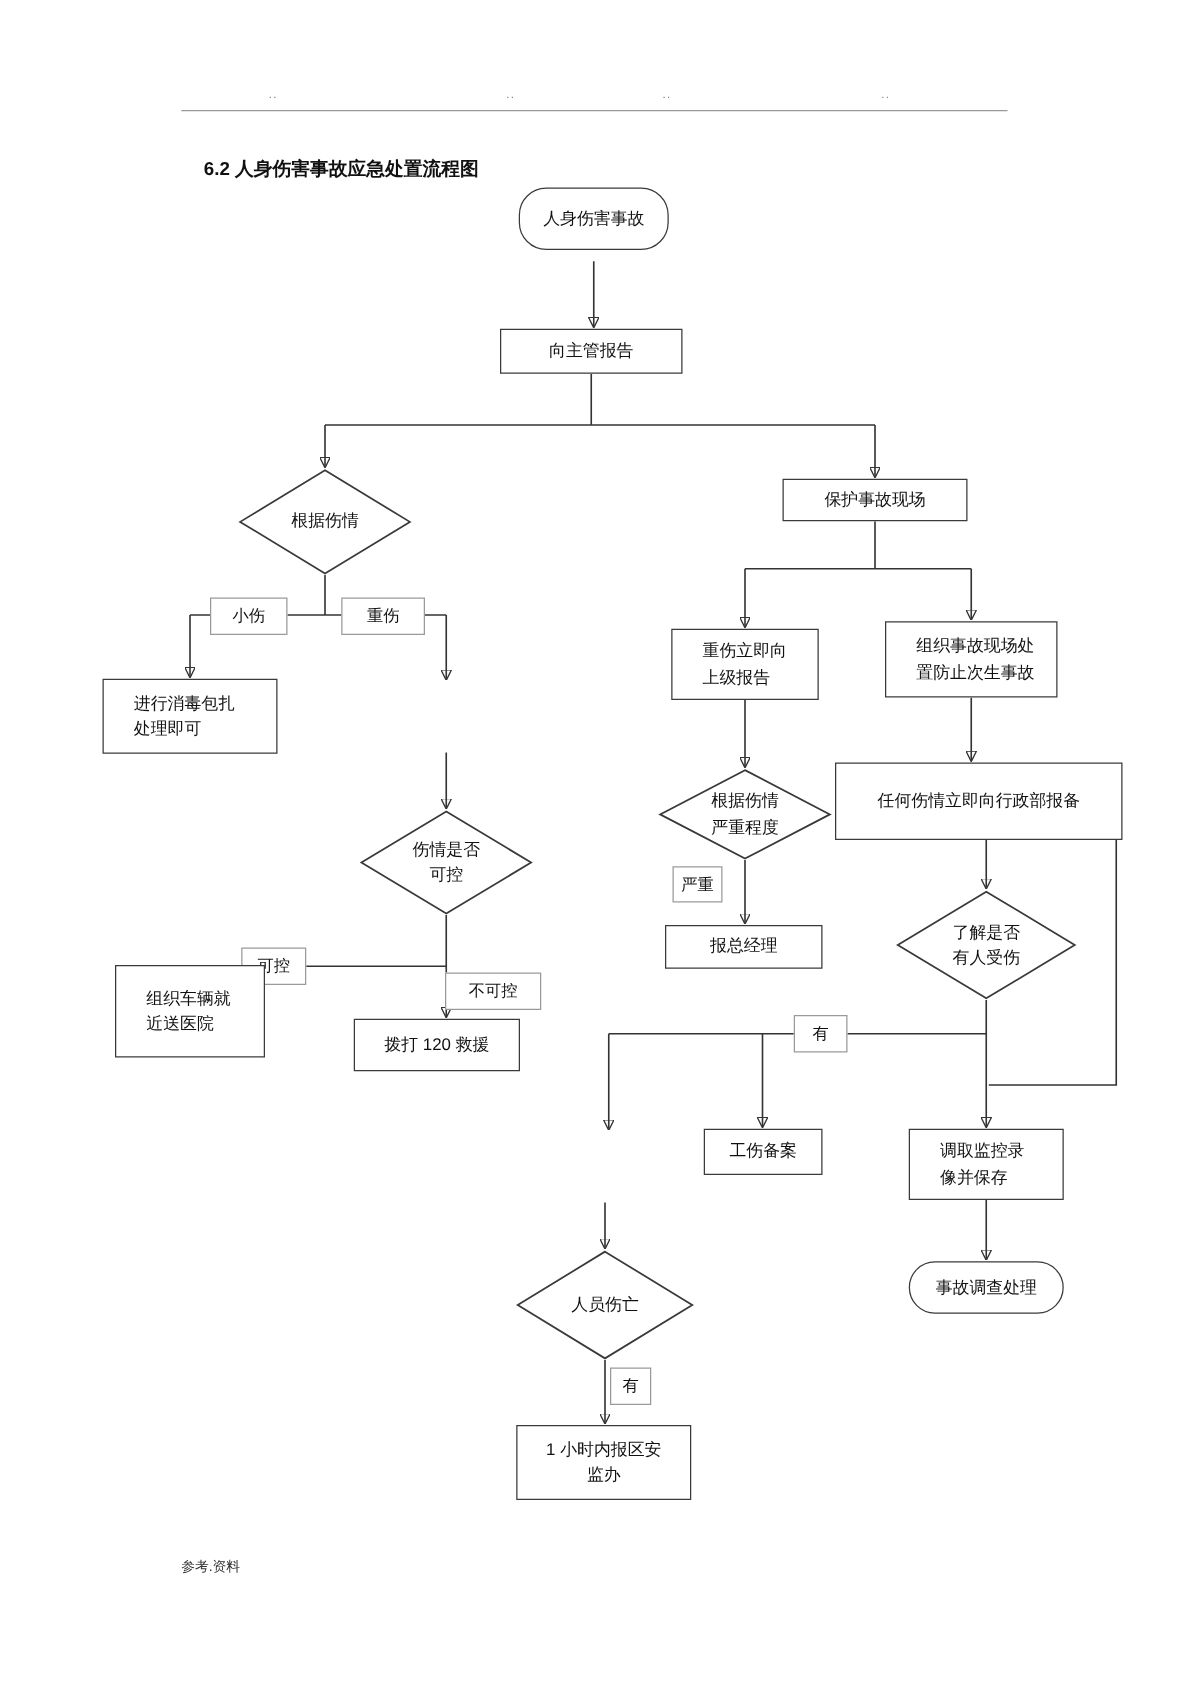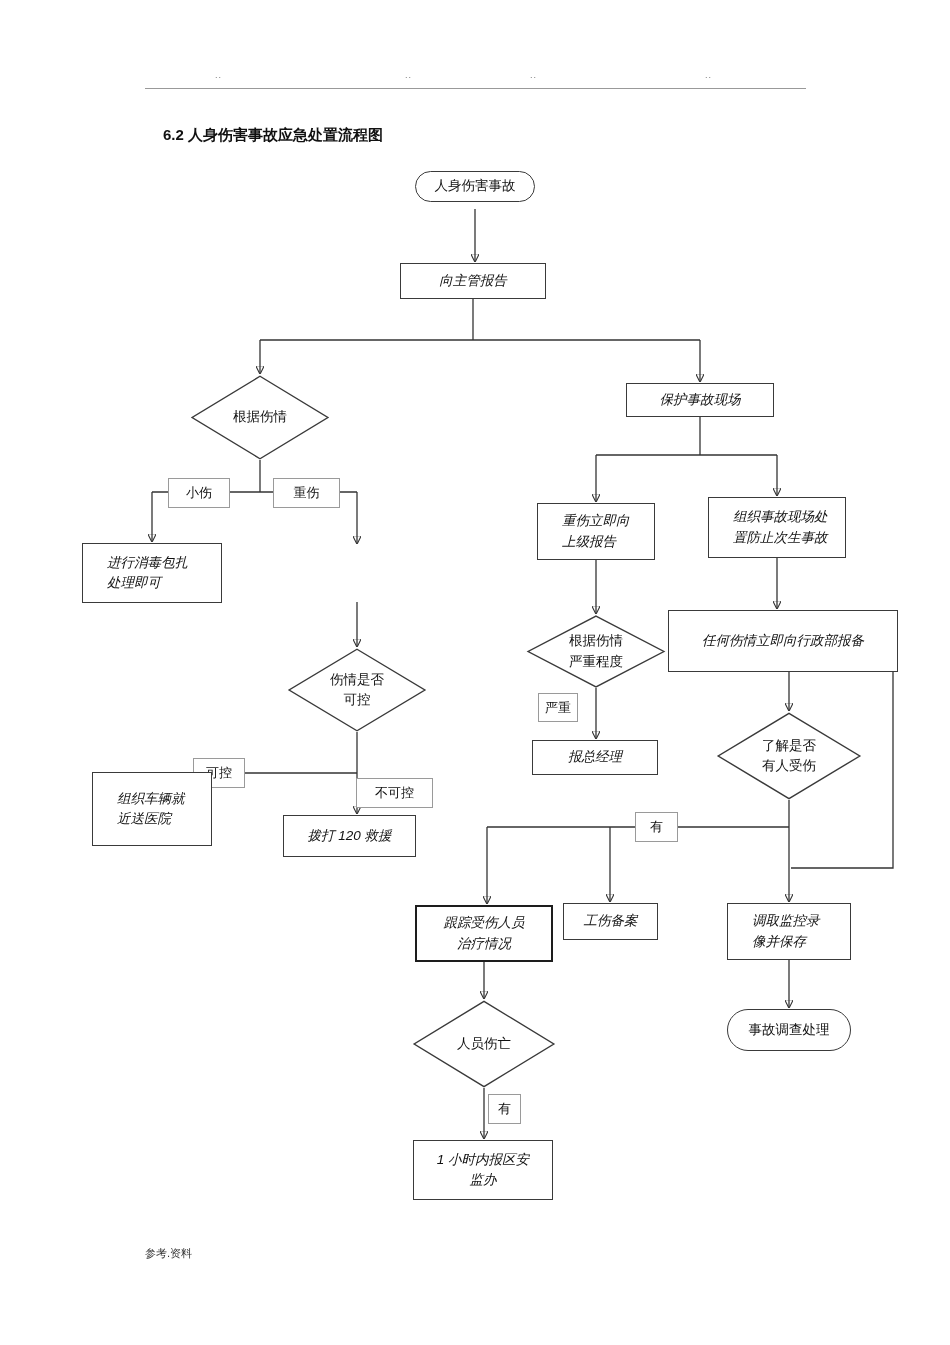--- a/index.html
+++ b/index.html
@@ -4,21 +4,21 @@
 <style>
   * { margin:0; padding:0; box-sizing:border-box; }
   html,body { background:#fff; }
   body { width:950px; height:1345px; position:relative; font-family:"Liberation Sans","DejaVu Sans",sans-serif; color:#111; }
   #page { position:absolute; inset:0; width:950px; height:1345px; background:#fff; overflow:hidden; }
   svg.wires { position:absolute; left:0; top:0; z-index:1; }
   svg.wires path { stroke:#333; stroke-width:1.3; fill:none; }
   .node { position:absolute; z-index:2; display:flex; align-items:center; justify-content:center;
           text-align:center; font-size:13.5px; line-height:1.5; }
   .node .txt { white-space:pre-line; display:block; width:100%; }
-  .rect { background:#fff; border:1.4px solid #3a3a3a;font-style:italic; }
+  .rect { background:#fff; border:1.4px solid #3a3a3a; }
   .thick { border-width:2.3px; border-color:#1d1d1d; }
   .capsule { background:#fff; border:1.4px solid #3a3a3a; border-radius:22px; }
   .tag { background:#fff; border:1px solid #9a9a9a; font-size:13px; }
   .al { text-align:left; padding-left:24px; }
   .diamond { background:transparent; }
   .diamond svg { position:absolute; inset:0; width:100%; height:100%; }
   .diamond polygon { fill:#fff; stroke:#3a3a3a; stroke-width:1.4; }
   .diamond .txt { position:relative; z-index:1; }
   .title { position:absolute; left:145px; top:126px; font-size:15px; font-weight:bold; z-index:3;margin-left:18px; }
   .header-line { position:absolute; left:145px; top:88px; width:661px; border-top:1px solid #999; z-index:3; }
@@ -70,21 +70,21 @@
       <path d="M487,827 H789"></path>
       <path d="M487,827 V903" marker-end="url(#arr)"></path>
       <path d="M610,827 V901" marker-end="url(#arr)"></path>
       <path d="M893,672 V868 H791"></path>
       <path d="M789,960 V1007" marker-end="url(#arr)"></path>
       <path d="M484,962 V998" marker-end="url(#arr)"></path>
       <path d="M484,1088 V1138" marker-end="url(#arr)"></path>
     </g>
   </svg>
 
-  <div class="node capsule" style="left:415px;top:171px;width:120px;height:31px">
+  <div class="node capsule" style="left:415px;top:150px;width:120px;height:50px">
     <span class="txt">人身伤害事故</span>
   </div>
 
   <div class="node rect" style="left:400px;top:263px;width:146px;height:36px">
     <span class="txt">向主管报告</span>
   </div>
 
   <div class="node diamond" style="left:190px;top:375px;width:140px;height:85px">
     <svg viewBox="0 0 100 100" preserveAspectRatio="none">
         <polygon points="50,1.5 98.5,50 50,98.5 1.5,50" vector-effect="non-scaling-stroke"></polygon>
@@ -170,24 +170,20 @@
         <polygon points="50,1.5 98.5,50 50,98.5 1.5,50" vector-effect="non-scaling-stroke"></polygon>
       </svg>
     <span class="txt">了解是否
 有人受伤</span>
   </div>
 
   <div class="node tag" style="left:635px;top:812px;width:43px;height:30px">
     <span class="txt">有</span>
   </div>
 
-  <div class="node rect thick" style="left:415px;top:905px;width:138px;height:57px">
-    <span class="txt">跟踪受伤人员
-治疗情况</span>
-  </div>
 
   <div class="node rect" style="left:563px;top:903px;width:95px;height:37px">
     <span class="txt">工伤备案</span>
   </div>
 
   <div class="node rect al" style="left:727px;top:903px;width:124px;height:57px">
     <span class="txt">调取监控录
 像并保存</span>
   </div>
 

